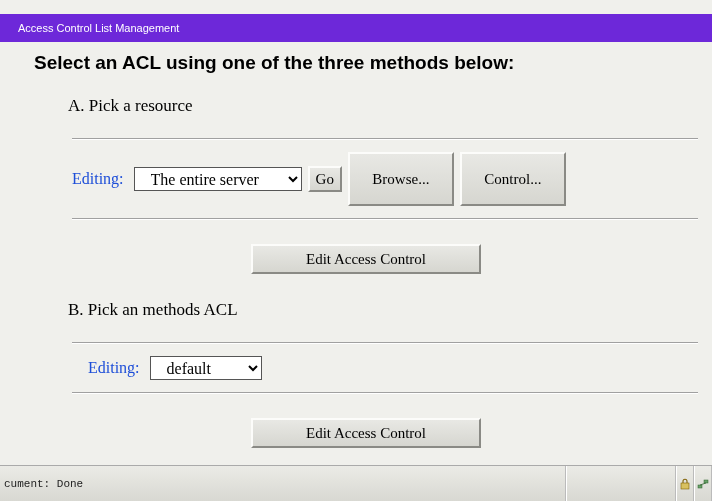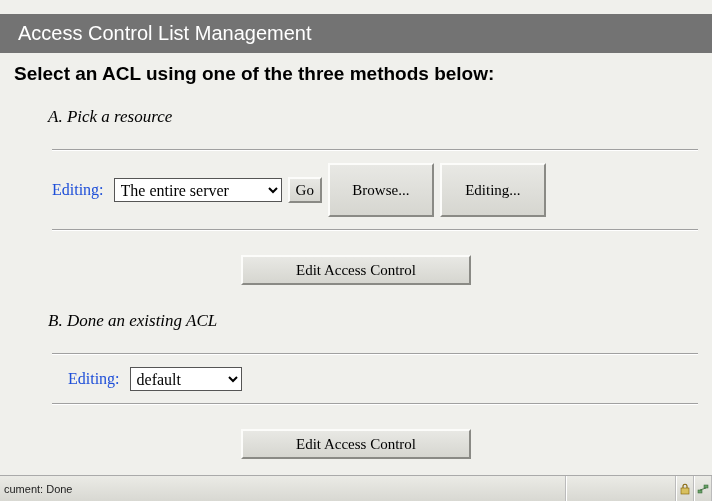--- a/index.html
+++ b/index.html
@@ -5,45 +5,45 @@
     * { box-sizing: border-box; margin: 0; padding: 0; }
     body {
       font-family: Georgia, 'Times New Roman', serif;
       background: #f0f0ec;
       width: 712px;
       height: 501px;
       overflow: hidden;
       position: relative;
     }
     .banner {
-      background: #737373;
+      background: #6d28d9;
       color: #fff;
       padding: 8px 18px;
       margin: 14px 0 10px 0;
       font-family: Arial, sans-serif;
-      font-size: 20px;
+      font-size: 11px;
       font-weight: normal;
     }
     .content {
       padding: 0 14px;
+      margin-left: 20px;
     }
     h2.main-heading {
       font-family: Arial, sans-serif;
       font-size: 19px;
       font-weight: bold;
       color: #000;
       margin: 8px 0 22px 0;
     }
     .section-label {
       font-family: Georgia, 'Times New Roman', serif;
       font-size: 17px;
       color: #000;
       margin-left: 34px;
       margin-bottom: 22px;
-      font-style: italic;
     }
     .hr {
       margin-left: 38px;
       height: 2px;
       border-top: 1px solid #a0a0a0;
       border-bottom: 1px solid #fff;
     }
     .row {
       display: flex;
       align-items: center;
@@ -54,21 +54,21 @@
       font-family: Georgia, serif;
       font-size: 16px;
       color: #1d4ed8;
       margin-right: 4px;
     }
     select.classic {
       font-family: Georgia, serif;
       font-size: 16px;
       background: #fff;
       border: 1px solid #555;
-      padding: 1px 2px;
+      padding: 1px 12px;
       height: 24px;
     }
     select.resource-select { width: 168px; }
     select.acl-select { width: 112px; }
     .btn {
       font-family: Liberation Serif, serif;
       font-size: 15px;
       background: linear-gradient(#e8e8e4, #d6d6d0);
       border-top: 2px solid #fcfcfa;
       border-left: 2px solid #fcfcfa;
@@ -85,26 +85,26 @@
     .centerrow {
       display: flex;
       justify-content: center;
       margin: 24px 0 26px 0;
     }
     .btn-edit { min-width: 230px; padding: 4px 7px; }
     .row-b { margin-left: 54px; }
     .statusbar {
       position: absolute;
       left: 0; right: 0; bottom: 0;
-      height: 26px;
+      height: 36px;
       background: linear-gradient(#ebebe6, #d8d8d2);
       border-top: 1px solid #aaa;
       display: flex;
       align-items: center;
-      font-family: Liberation Sans, sans-serif;
+      font-family: Liberation Mono, monospace;
       font-size: 11px;
       color: #222;
     }
     .status-left {
       flex: 1;
       padding-left: 4px;
       border-right: 1px solid #bbb;
       height: 100%;
       display: flex;
       align-items: center;
@@ -130,28 +130,28 @@
 
   <div class="section-label">A. Pick a resource</div>
   <div class="hr"></div>
   <div class="row">
     <span class="editing-label">Editing:</span>
     <select class="classic resource-select">
       <option>The entire server</option>
     </select>
     <button class="btn btn-go">Go</button>
     <button class="btn btn-wide">Browse...</button>
-    <button class="btn btn-wide">Editing...</button>
+    <button class="btn btn-wide">Control...</button>
   </div>
   <div class="hr"></div>
   <div class="centerrow">
     <button class="btn btn-edit">Edit Access Control</button>
   </div>
 
-  <div class="section-label">B. Done an existing ACL</div>
+  <div class="section-label">B. Pick an methods ACL</div>
   <div class="hr"></div>
   <div class="row row-b">
     <span class="editing-label">Editing:</span>
     <select class="classic acl-select">
       <option>default</option>
     </select>
   </div>
   <div class="hr"></div>
   <div class="centerrow">
     <button class="btn btn-edit">Edit Access Control</button>

